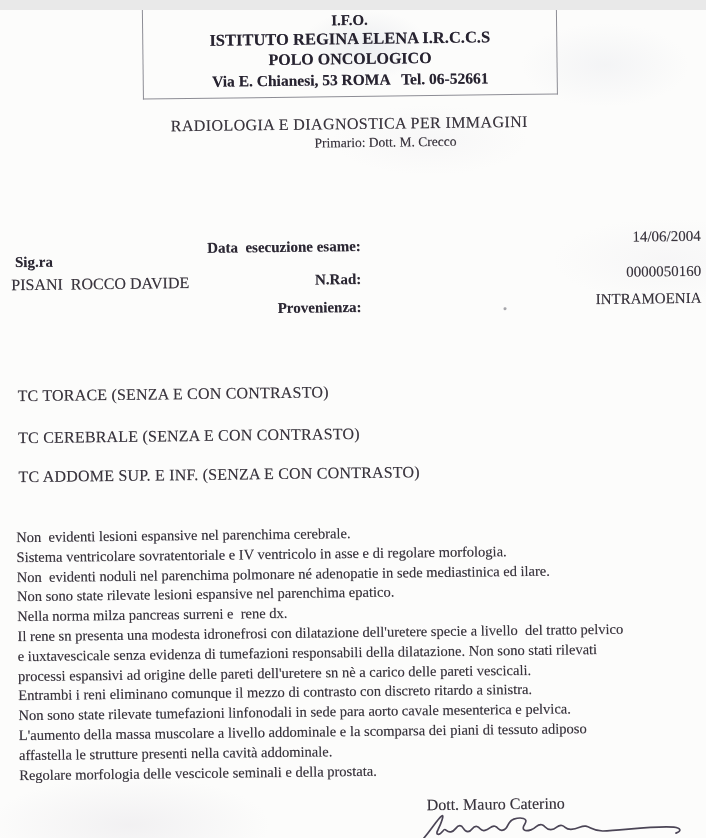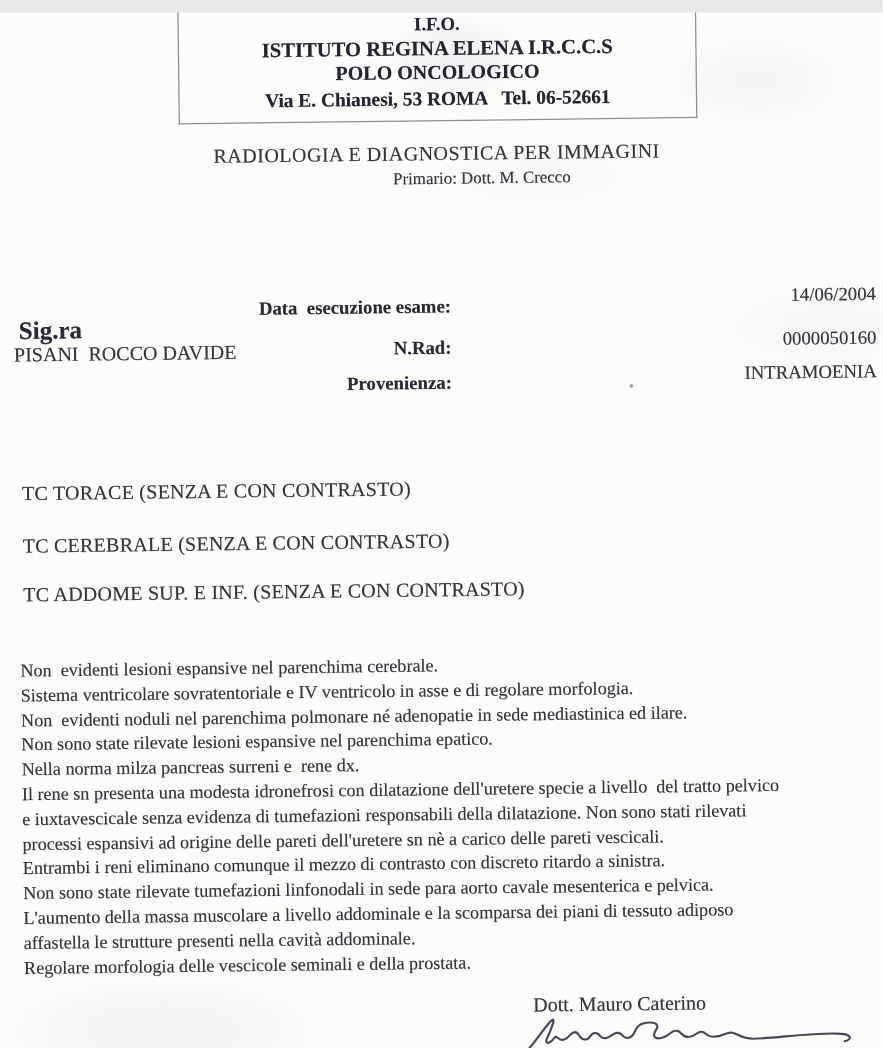--- a/index.html
+++ b/index.html
@@ -52,21 +52,21 @@
       <div class="hb-line" style="top:54px;font-size:16px;">POLO ONCOLOGICO</div>
       <div class="hb-line" style="top:75px;font-size:15.5px;">Via E. Chianesi, 53 ROMA   Tel. 06-52661</div>
     </div>
 
     <div class="txt center" style="top:105px;font-size:16px;letter-spacing:0.4px;">RADIOLOGIA E DIAGNOSTICA PER IMMAGINI</div>
     <div class="txt center" style="top:125px;font-size:13.5px;margin-left:36px;">Primario: Dott. M. Crecco</div>
 
     <div class="txt rlabel b" style="top:228px;font-size:15px;">Data  esecuzione esame:</div>
     <div class="txt rvalue" style="top:222px;font-size:15px;">14/06/2004</div>
 
-    <div class="txt b" style="left:17px;top:240px;font-size:20px;text-align:center;">Sig.ra</div>
+    <div class="txt b" style="left:17px;top:240px;font-size:15px;text-align:center;">Sig.ra</div>
     <div class="txt" style="left:13px;top:262px;font-size:16px;">PISANI  ROCCO DAVIDE</div>
 
     <div class="txt rlabel b" style="top:261px;font-size:15px;">N.Rad:</div>
     <div class="txt rvalue" style="top:257px;font-size:15px;">0000050160</div>
 
     <div class="txt rlabel b" style="top:289px;font-size:15px;">Provenienza:</div>
     <div class="txt rvalue" style="top:284px;font-size:15px;">INTRAMOENIA</div>
     <div class="speck" style="left:505px;top:299px;width:3px;height:2.5px;"></div>
 
     <div class="txt exam" style="left:18px;top:373px;">TC TORACE (SENZA E CON CONTRASTO)</div>

